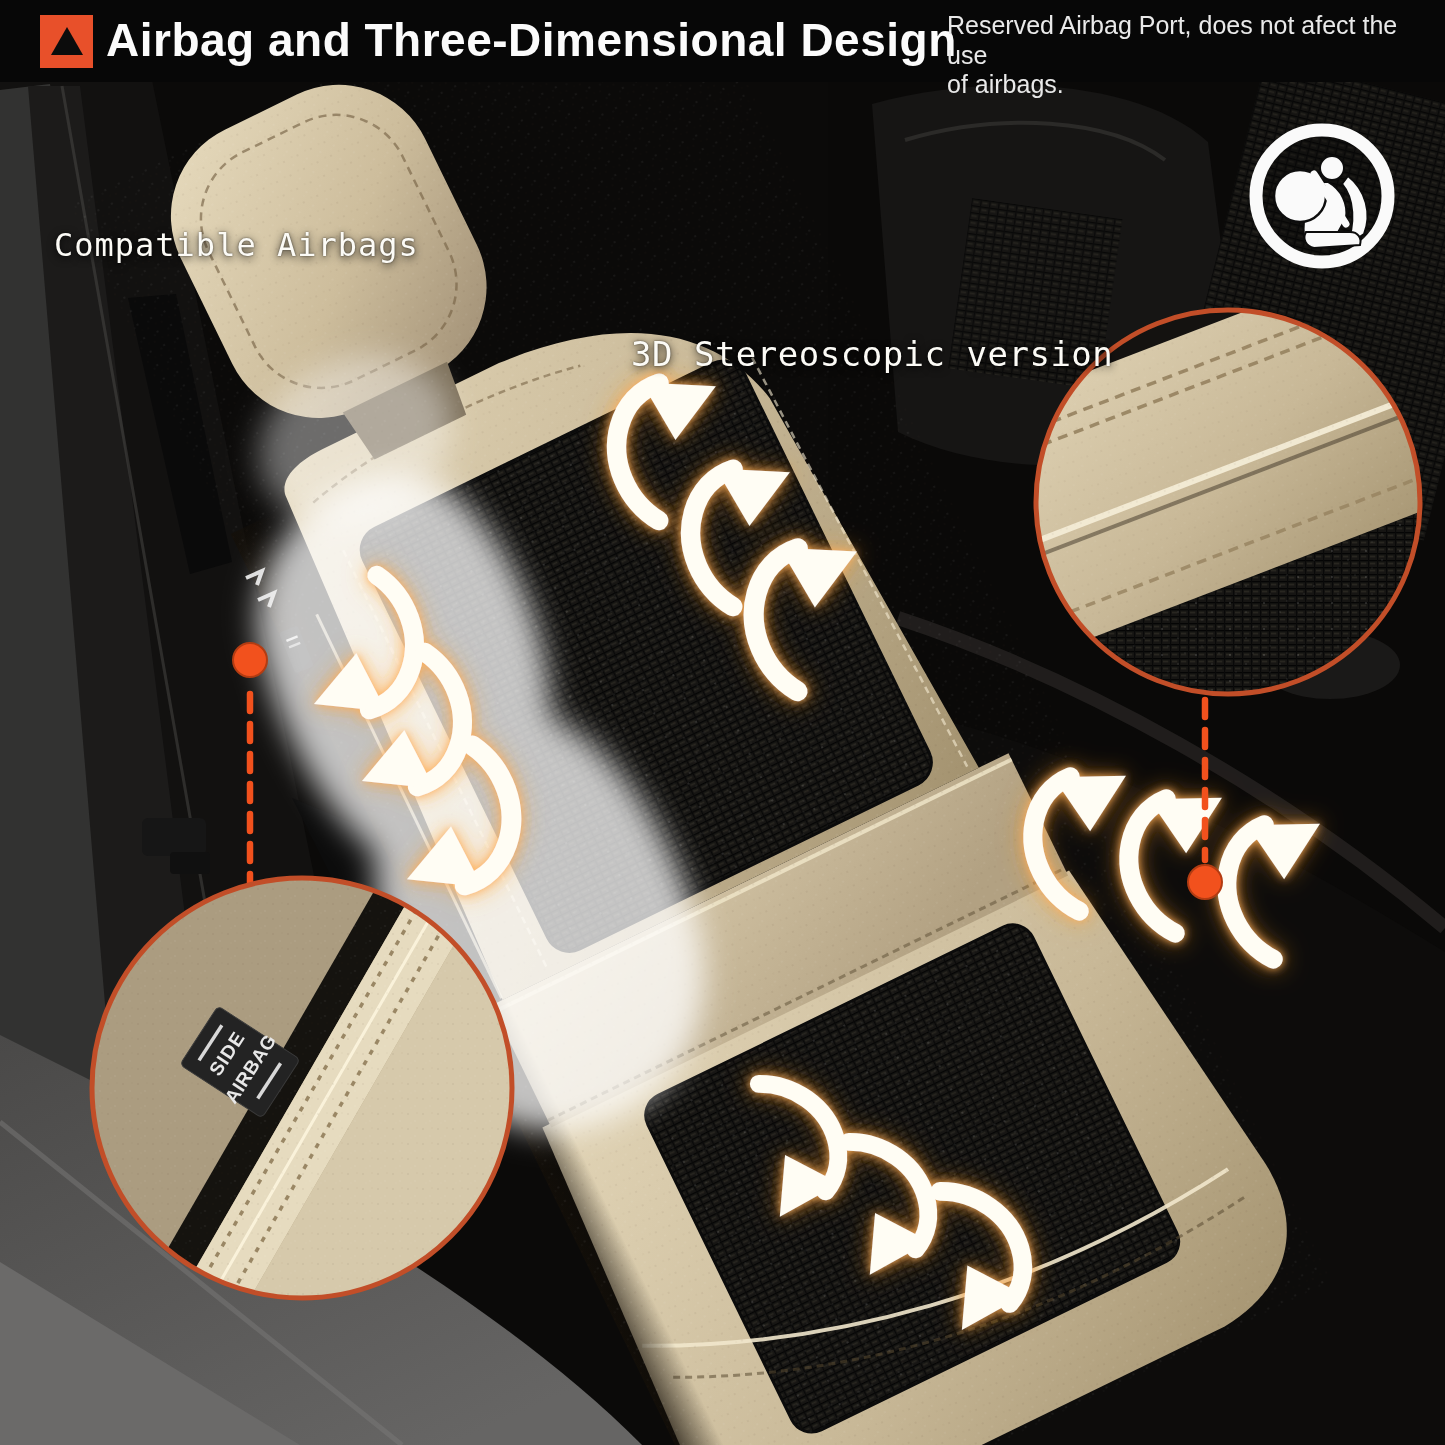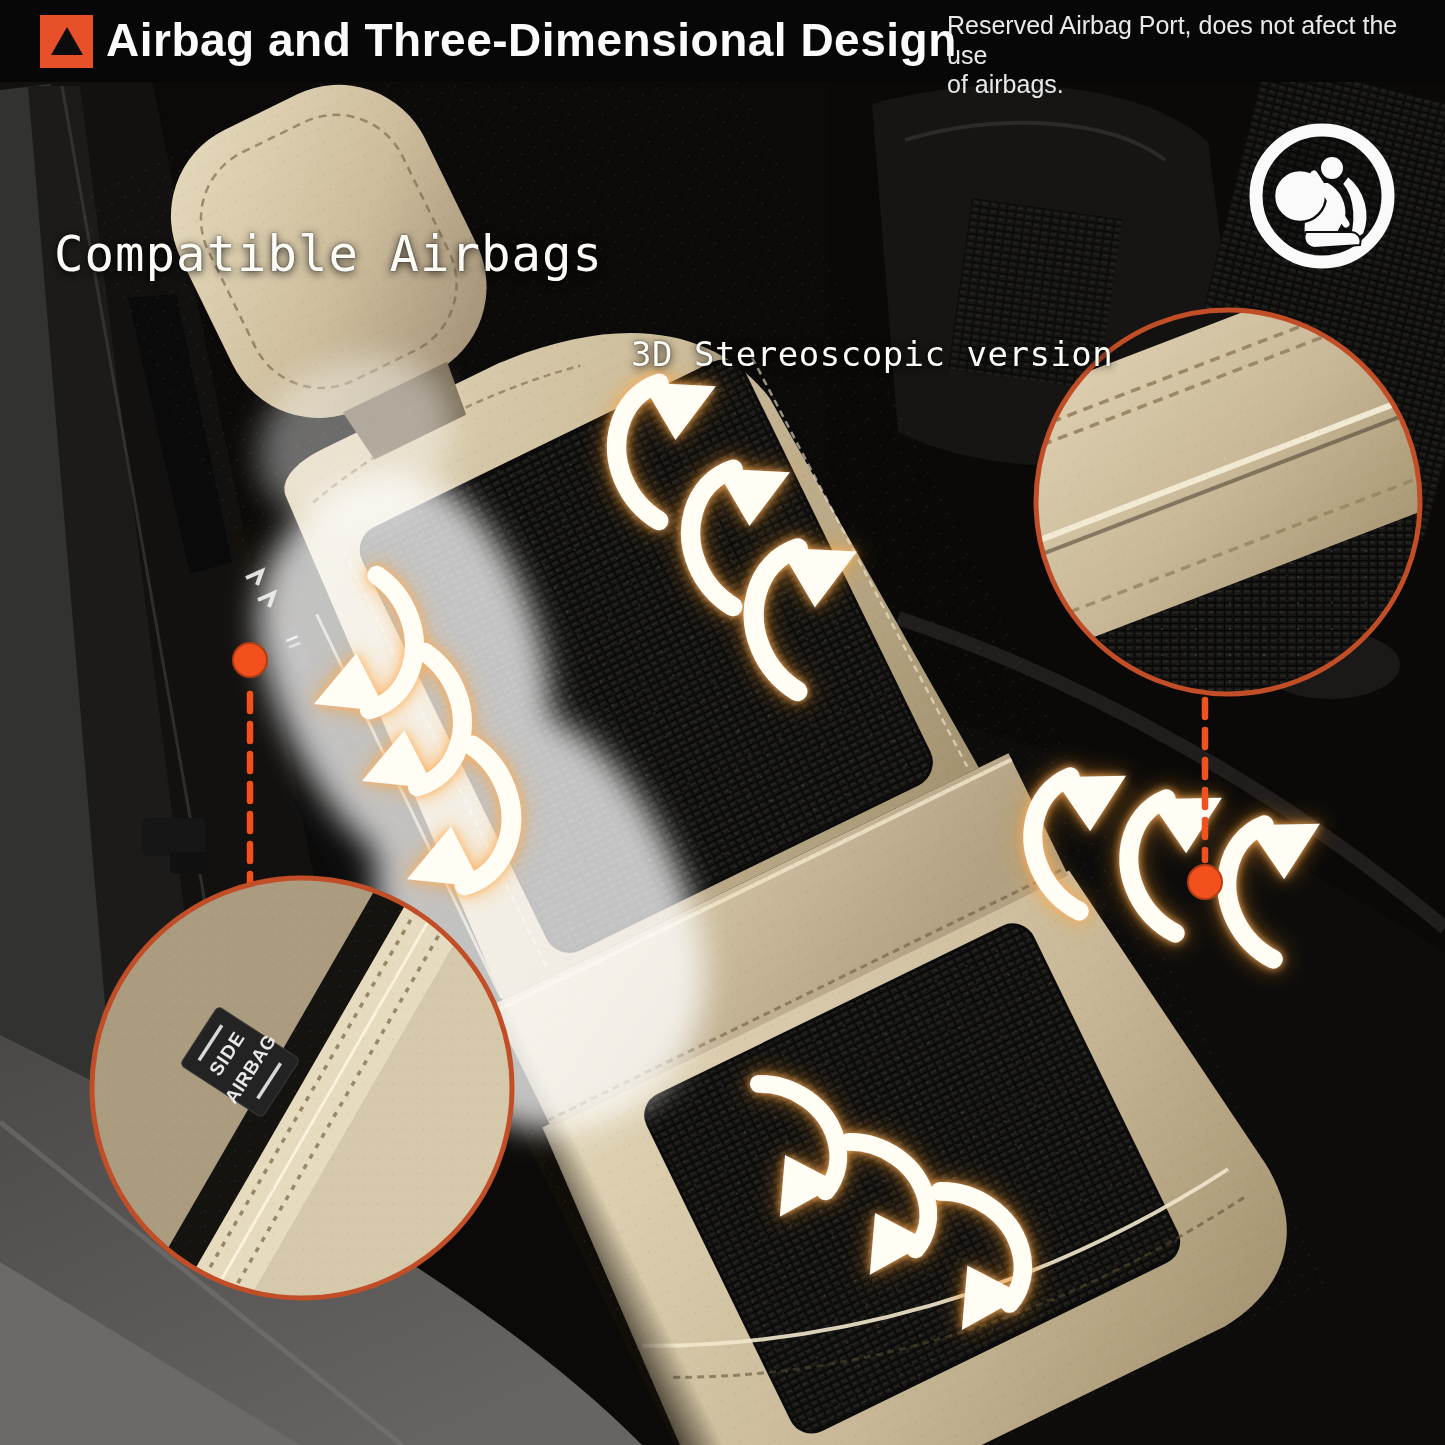--- a/index.html
+++ b/index.html
@@ -16,21 +16,21 @@
                display:flex;align-items:center;justify-content:center;}
   .header-icon .tri{width:0;height:0;border-left:16px solid transparent;border-right:16px solid transparent;
                border-bottom:28px solid #0c0c0c;margin-top:-2px;}
   .header-title{position:absolute;left:106px;top:13px;margin:0;font-size:46px;font-weight:bold;
                color:#fbfbfb;letter-spacing:.5px;white-space:nowrap;}
   .header-note{position:absolute;left:947px;top:11px;width:492px;font-size:25px;line-height:1.18;
                color:#e9e9e9;}
   .header-note span{display:block;}
   .label{position:absolute;color:#fcfbf6;font-family:"DejaVu Sans Mono","Liberation Mono",monospace;
          text-shadow:0 2px 8px rgba(0,0,0,.85),0 0 2px rgba(0,0,0,.6);z-index:20;white-space:nowrap;}
-  .label-compat{left:54px;top:226px;font-size:49px;letter-spacing:1px;}
+  .label-compat{left:54px;top:226px;font-size:32px;letter-spacing:1px;}
   .label-stereo{left:631px;top:311px;font-size:34px;letter-spacing:.5px;margin-top:23px;}
 </style>
 </head>
 <body>
 
 <div class="stage">
 
   <svg class="photo" width="1445" height="1445" viewBox="0 0 1445 1445">
     <defs>
       <linearGradient id="gBeige" x1="0" y1="0" x2="1" y2="1">

